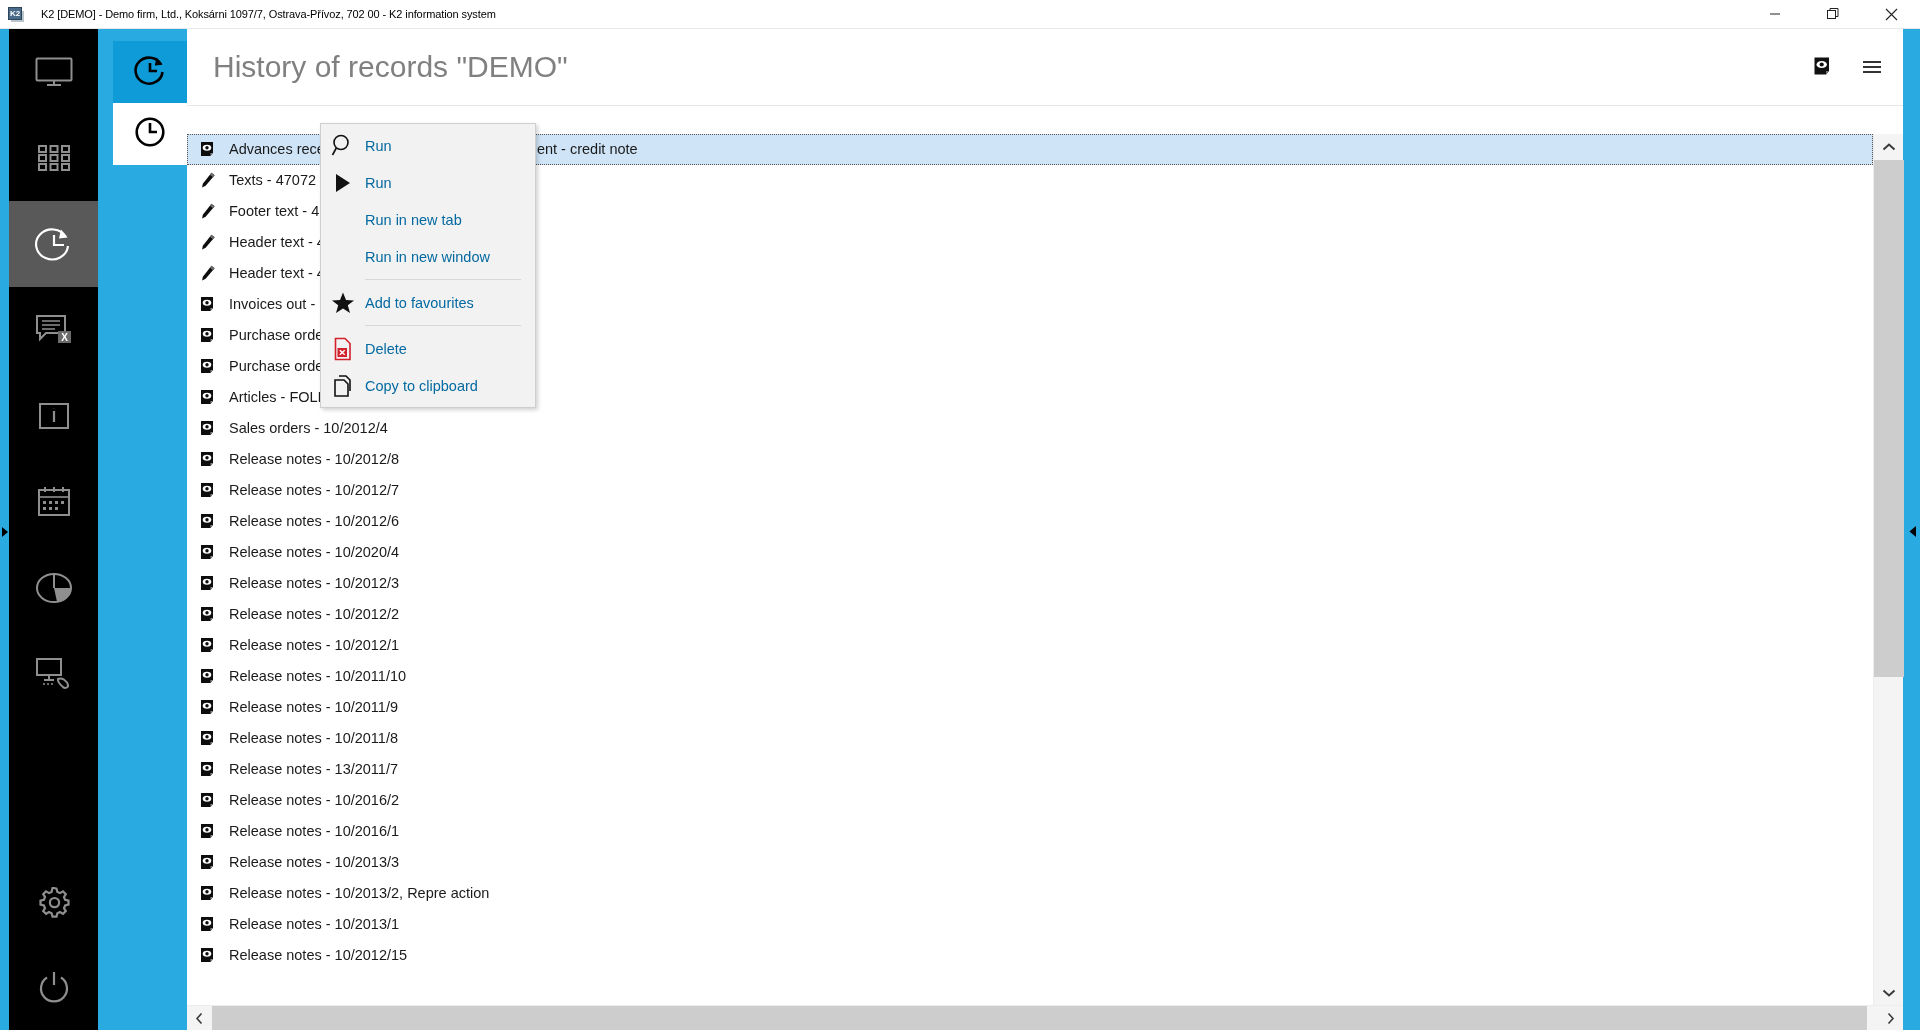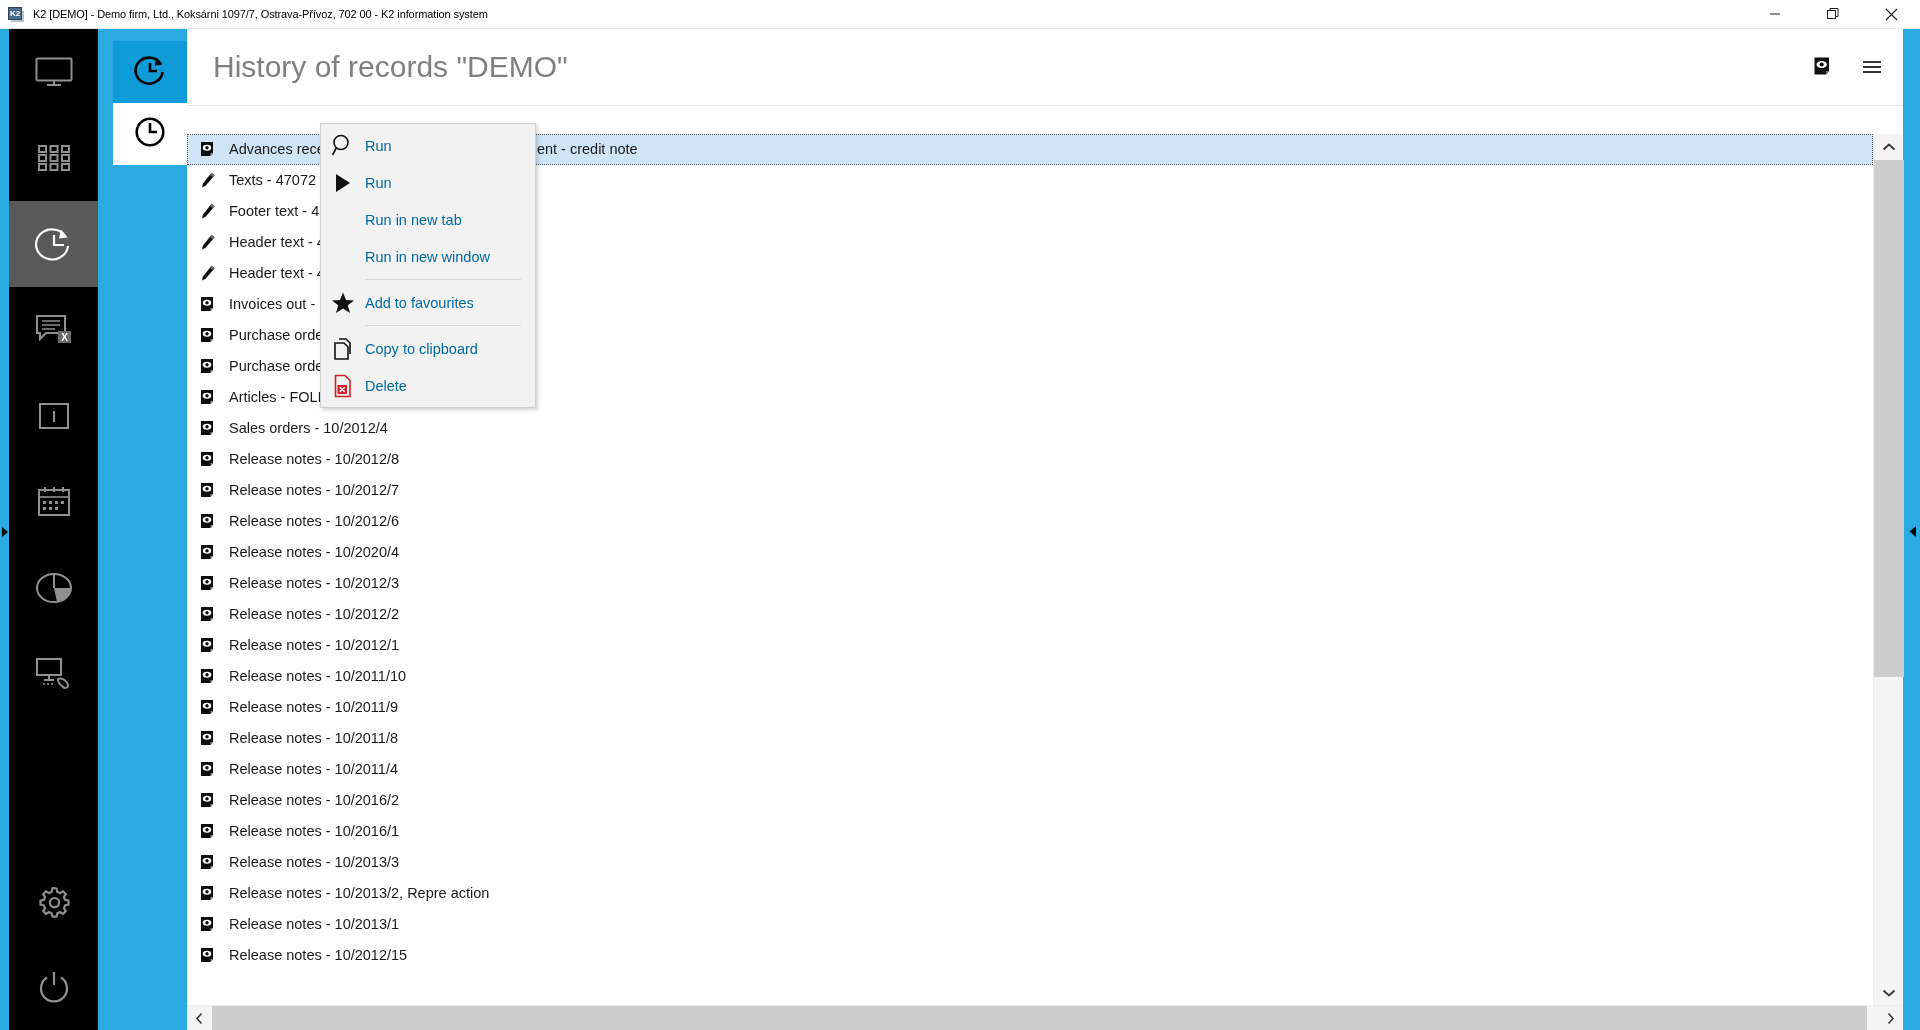--- a/index.html
+++ b/index.html
@@ -13,21 +13,21 @@
   
   .titlebar {
     position: absolute; top: 0; left: 0;
     width: 1920px; height: 29px;
     background: #ffffff;
     display: flex; align-items: center;
     border-bottom: 1px solid #e8e8e8;
     z-index: 60;
   }
   .titlebar-icon {
-    width: 18px; height: 18px; margin-left: 7px; margin-right: 8px;
+    width: 18px; height: 18px; margin-left: 7px; margin-right: 16px;
     position: relative; flex: none;
   }
   .titlebar-icon .k2box {
     position:absolute; left:1px; top:2px; width:14px; height:13px;
     background:#4a6b8a; border:1px solid #2e4458;
   }
   .titlebar-icon .k2txt {
     position:absolute; left:2px; top:3px; width:12px; height:11px;
     color:#fff; font-size:8px; line-height:11px; text-align:center;
     font-family:"Liberation Sans", sans-serif; font-weight:bold;
@@ -683,21 +683,21 @@
     <span class="row-icon">
               <span style="display: flex; align-items: center; justify-content: center;">
                 <svg width="18" height="18" viewBox="0 0 18 18">
                   <path d="M1 1 H13 V12 L10.5 15 H1 Z" fill="#0d0d0d"></path>
                   <path d="M13 12 H10.5 V15 Z" fill="#8a8a8a"></path>
                   <ellipse cx="7" cy="6.8" rx="4.3" ry="3" fill="#fff"></ellipse>
                   <circle cx="7" cy="6.8" r="1.7" fill="#0d0d0d"></circle>
                 </svg>
               </span>
             </span>
-    <span class="row-label">Release notes - 10/2011/4</span>
+    <span class="row-label">Release notes - 13/2011/7</span>
   </div>
           <div class="list-row">
     <span class="row-icon">
               <span style="display: flex; align-items: center; justify-content: center;">
                 <svg width="18" height="18" viewBox="0 0 18 18">
                   <path d="M1 1 H13 V12 L10.5 15 H1 Z" fill="#0d0d0d"></path>
                   <path d="M13 12 H10.5 V15 Z" fill="#8a8a8a"></path>
                   <ellipse cx="7" cy="6.8" rx="4.3" ry="3" fill="#fff"></ellipse>
                   <circle cx="7" cy="6.8" r="1.7" fill="#0d0d0d"></circle>
                 </svg>
@@ -852,33 +852,33 @@
             <path d="M12 1.5 L15 9 L23 9.4 L16.8 14.3 L19 22 L12 17.6 L5 22 L7.2 14.3 L1 9.4 L9 9 Z" fill="#111"></path>
           </svg>
         </span>
       </span>
     <span class="ctx-label">Add to favourites</span>
   </div>
     <div class="ctx-sep"></div>
     <div class="ctx-item">
     <span class="ctx-icon">
         <span style="display: flex; align-items: center; justify-content: center;">
-          <svg width="22" height="24" viewBox="0 0 22 24">
-            <path d="M3 6 H12 L16 10 V22 H3 Z" fill="none" stroke="#111" stroke-width="1.6"></path>
-            <path d="M7 2 H14 L18 6 V17" fill="none" stroke="#111" stroke-width="1.6"></path>
-          </svg>
-        </span>
-      </span>
-    <span class="ctx-label">Copy to clipboard</span>
-  </div>
-    <div class="ctx-item">
-    <span class="ctx-icon">
-        <span style="display: flex; align-items: center; justify-content: center;">
           <svg width="20" height="24" viewBox="0 0 20 24">
             <path d="M2.5 1.5 H12 L17 6.5 V22.5 H2.5 Z" fill="none" stroke="#d4202a" stroke-width="1.6"></path>
             <rect x="4.5" y="11" width="9.5" height="9" fill="#d4202a"></rect>
             <path d="M6.8 13.3 L11.7 17.8 M11.7 13.3 L6.8 17.8" stroke="#fff" stroke-width="1.5"></path>
           </svg>
         </span>
       </span>
     <span class="ctx-label">Delete</span>
   </div>
+    <div class="ctx-item">
+    <span class="ctx-icon">
+        <span style="display: flex; align-items: center; justify-content: center;">
+          <svg width="22" height="24" viewBox="0 0 22 24">
+            <path d="M3 6 H12 L16 10 V22 H3 Z" fill="none" stroke="#111" stroke-width="1.6"></path>
+            <path d="M7 2 H14 L18 6 V17" fill="none" stroke="#111" stroke-width="1.6"></path>
+          </svg>
+        </span>
+      </span>
+    <span class="ctx-label">Copy to clipboard</span>
+  </div>
   </div>
 
 </body></html>

